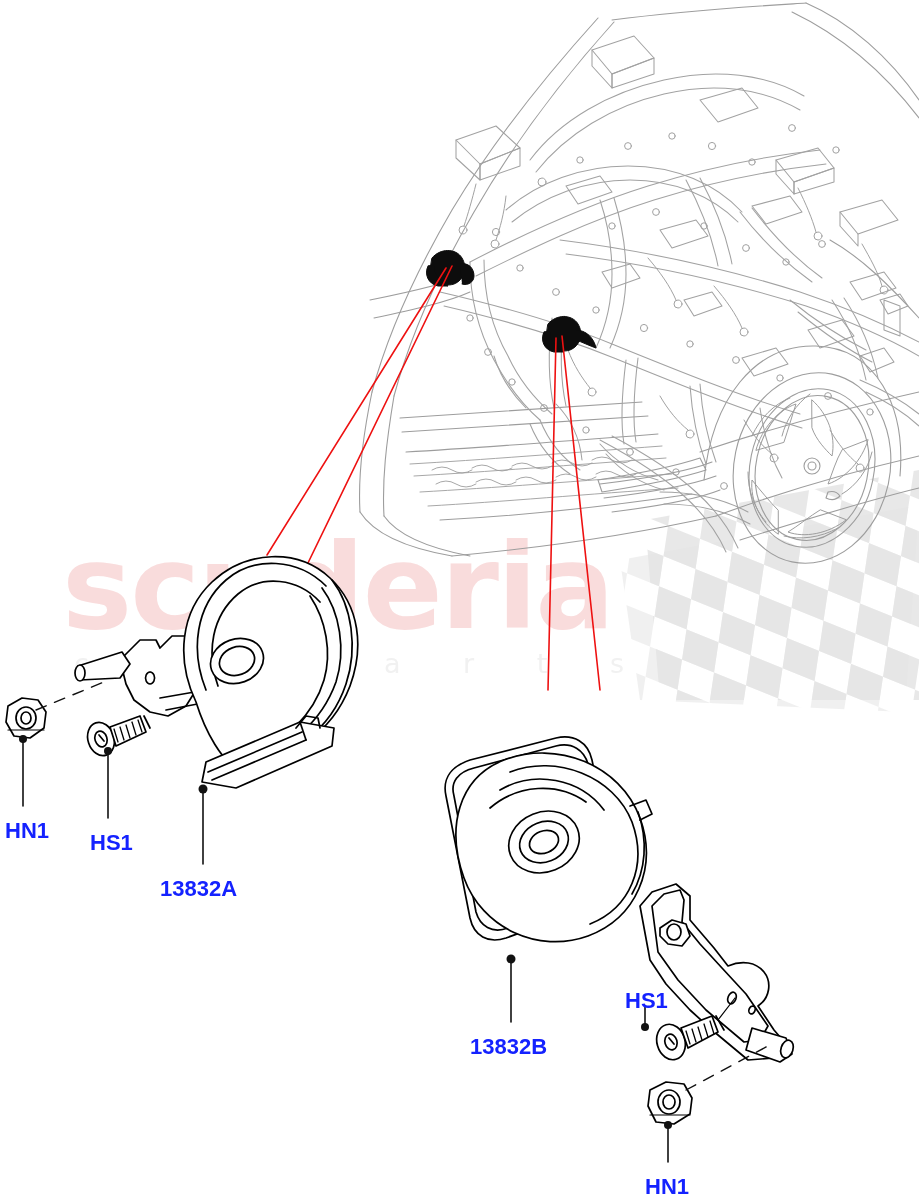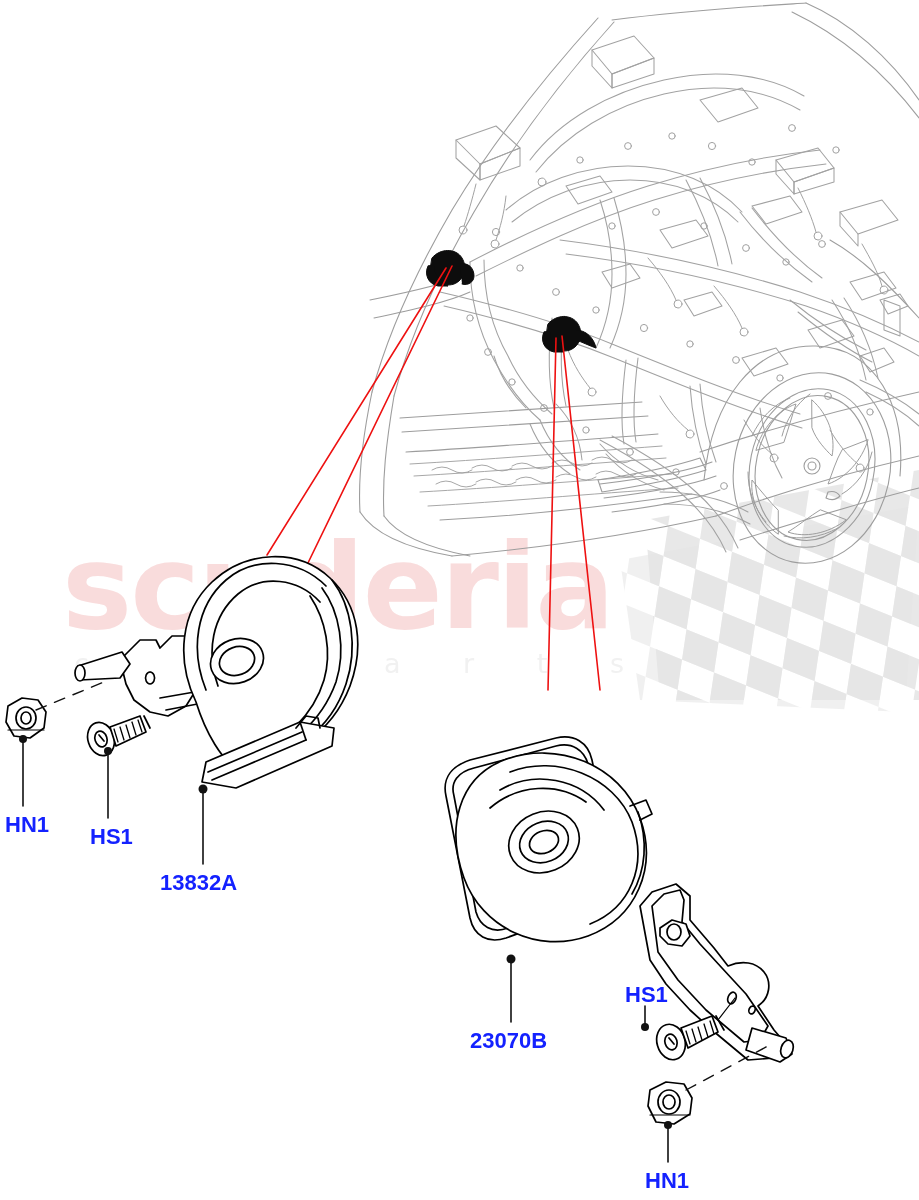--- a/index.html
+++ b/index.html
@@ -47,20 +47,21 @@
 
   .label{
     position:absolute;
     color:#1422ff;
     font-size:22px;
     font-weight:bold;
     font-family:"Liberation Sans", sans-serif;
     white-space:nowrap;
     letter-spacing:0px;
     z-index:6;
+    margin-top:6px;
   }
 </style>
 </head>
 <body>
 
 <div id="page">
 
   <div class="layer" id="watermark-layer">
     <svg viewBox="0 0 919 1200" xmlns="http://www.w3.org/2000/svg">
       <g opacity="1">
@@ -511,19 +512,19 @@
       </g>
     </svg>
   </div>
 
   <div class="label" style="left:5px;  top:812px;">HN1</div>
 
   <div class="label" style="left:90px; top:824px;">HS1</div>
 
   <div class="label" style="left:160px; top:870px;">13832A</div>
 
-  <div class="label" style="left:470px; top:1028px;">23070B</div>
+  <div class="label" style="left:470px; top:1028px;">13832B</div>
 
   <div class="label" style="left:625px; top:982px;">HS1</div>
 
   <div class="label" style="left:645px; top:1168px;">HN1</div>
 
 </div>
 
 </body></html>

